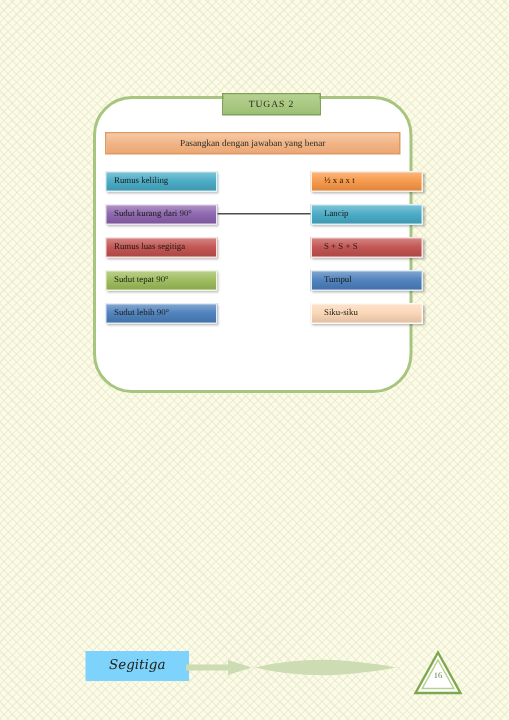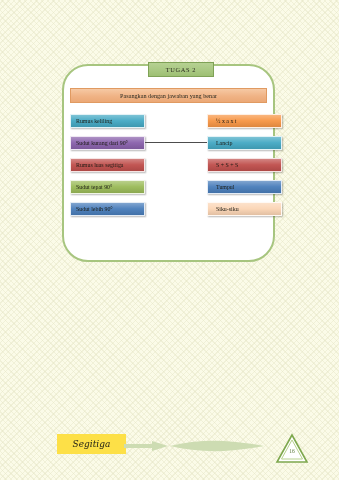--- a/index.html
+++ b/index.html
@@ -120,21 +120,21 @@
     background: #4d4d4d;
   }
 
   
   #footer-label {
     position: absolute;
     left: 57px;
     top: 434px;
     width: 69px;
     height: 20px;
-    background: #fde047;
+    background: #7dd3fc;
     display: flex;
     align-items: center;
     justify-content: center;
     font-size: 9px;
     font-style: italic;
     font-family: "DejaVu Serif", serif;
     color: #232318;
   }
   #footer-arrow {
     position: absolute;

